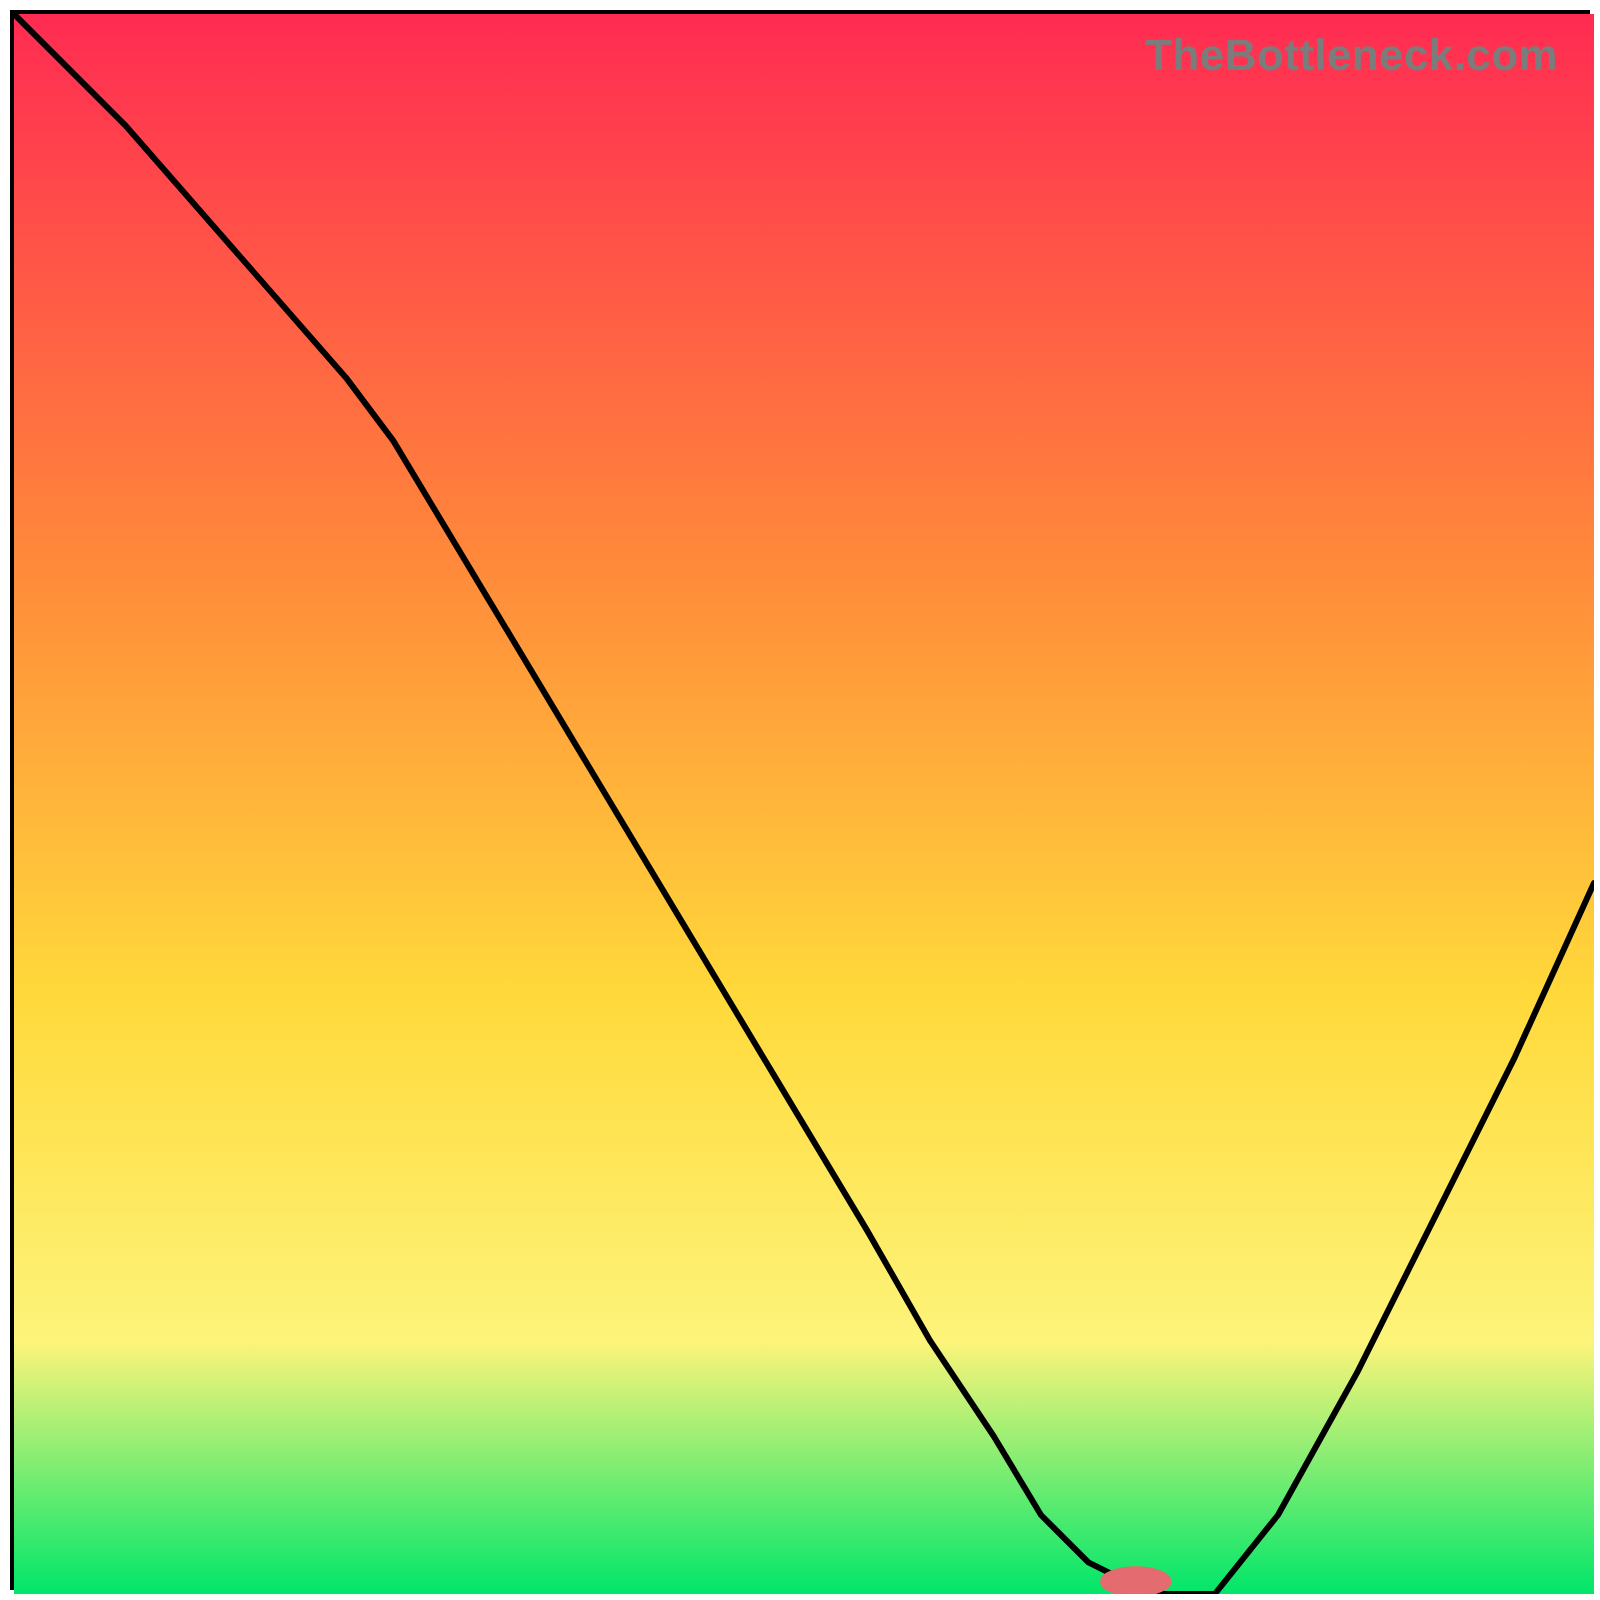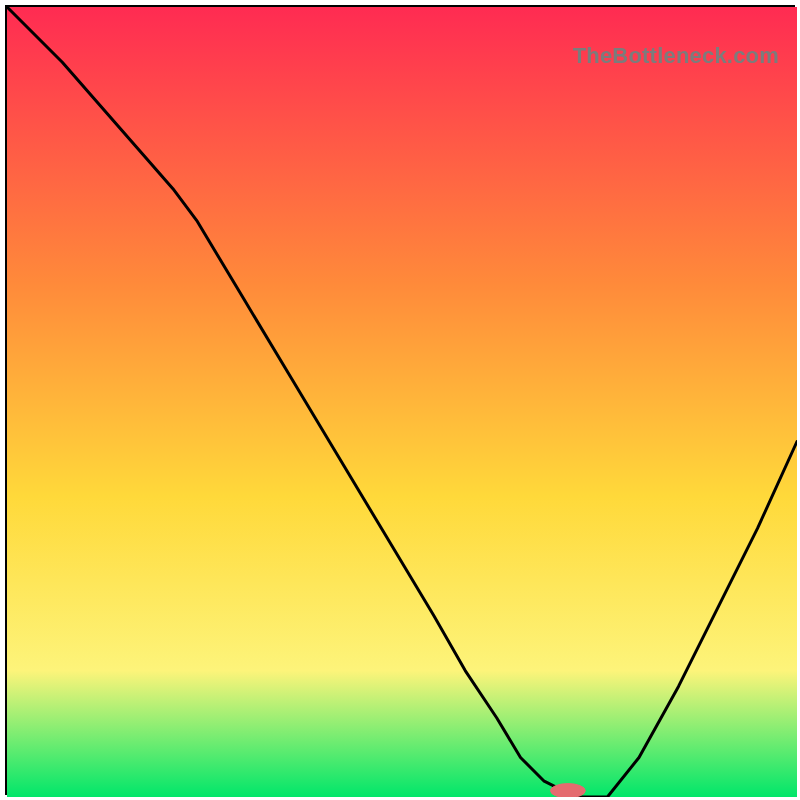--- a/index.html
+++ b/index.html
@@ -29,21 +29,20 @@
   }
   .watermark {
     position: absolute;
     top: 8px;
     right: 14px;
     font-size: 22px;
     font-weight: 600;
     color: #7c7c7c;
     letter-spacing: 0.2px;
     user-select: none;
-    margin-top: 28px;
   }
 </style>
 </head>
 <body>
 
 <div class="frame">
   <svg class="plot" viewBox="0 0 790 790" preserveAspectRatio="none">
     <defs>
       <linearGradient id="bg-grad" x1="0" y1="0" x2="0" y2="1">
         <stop id="g0" offset="0%" stop-color="#ff2b52"></stop>

